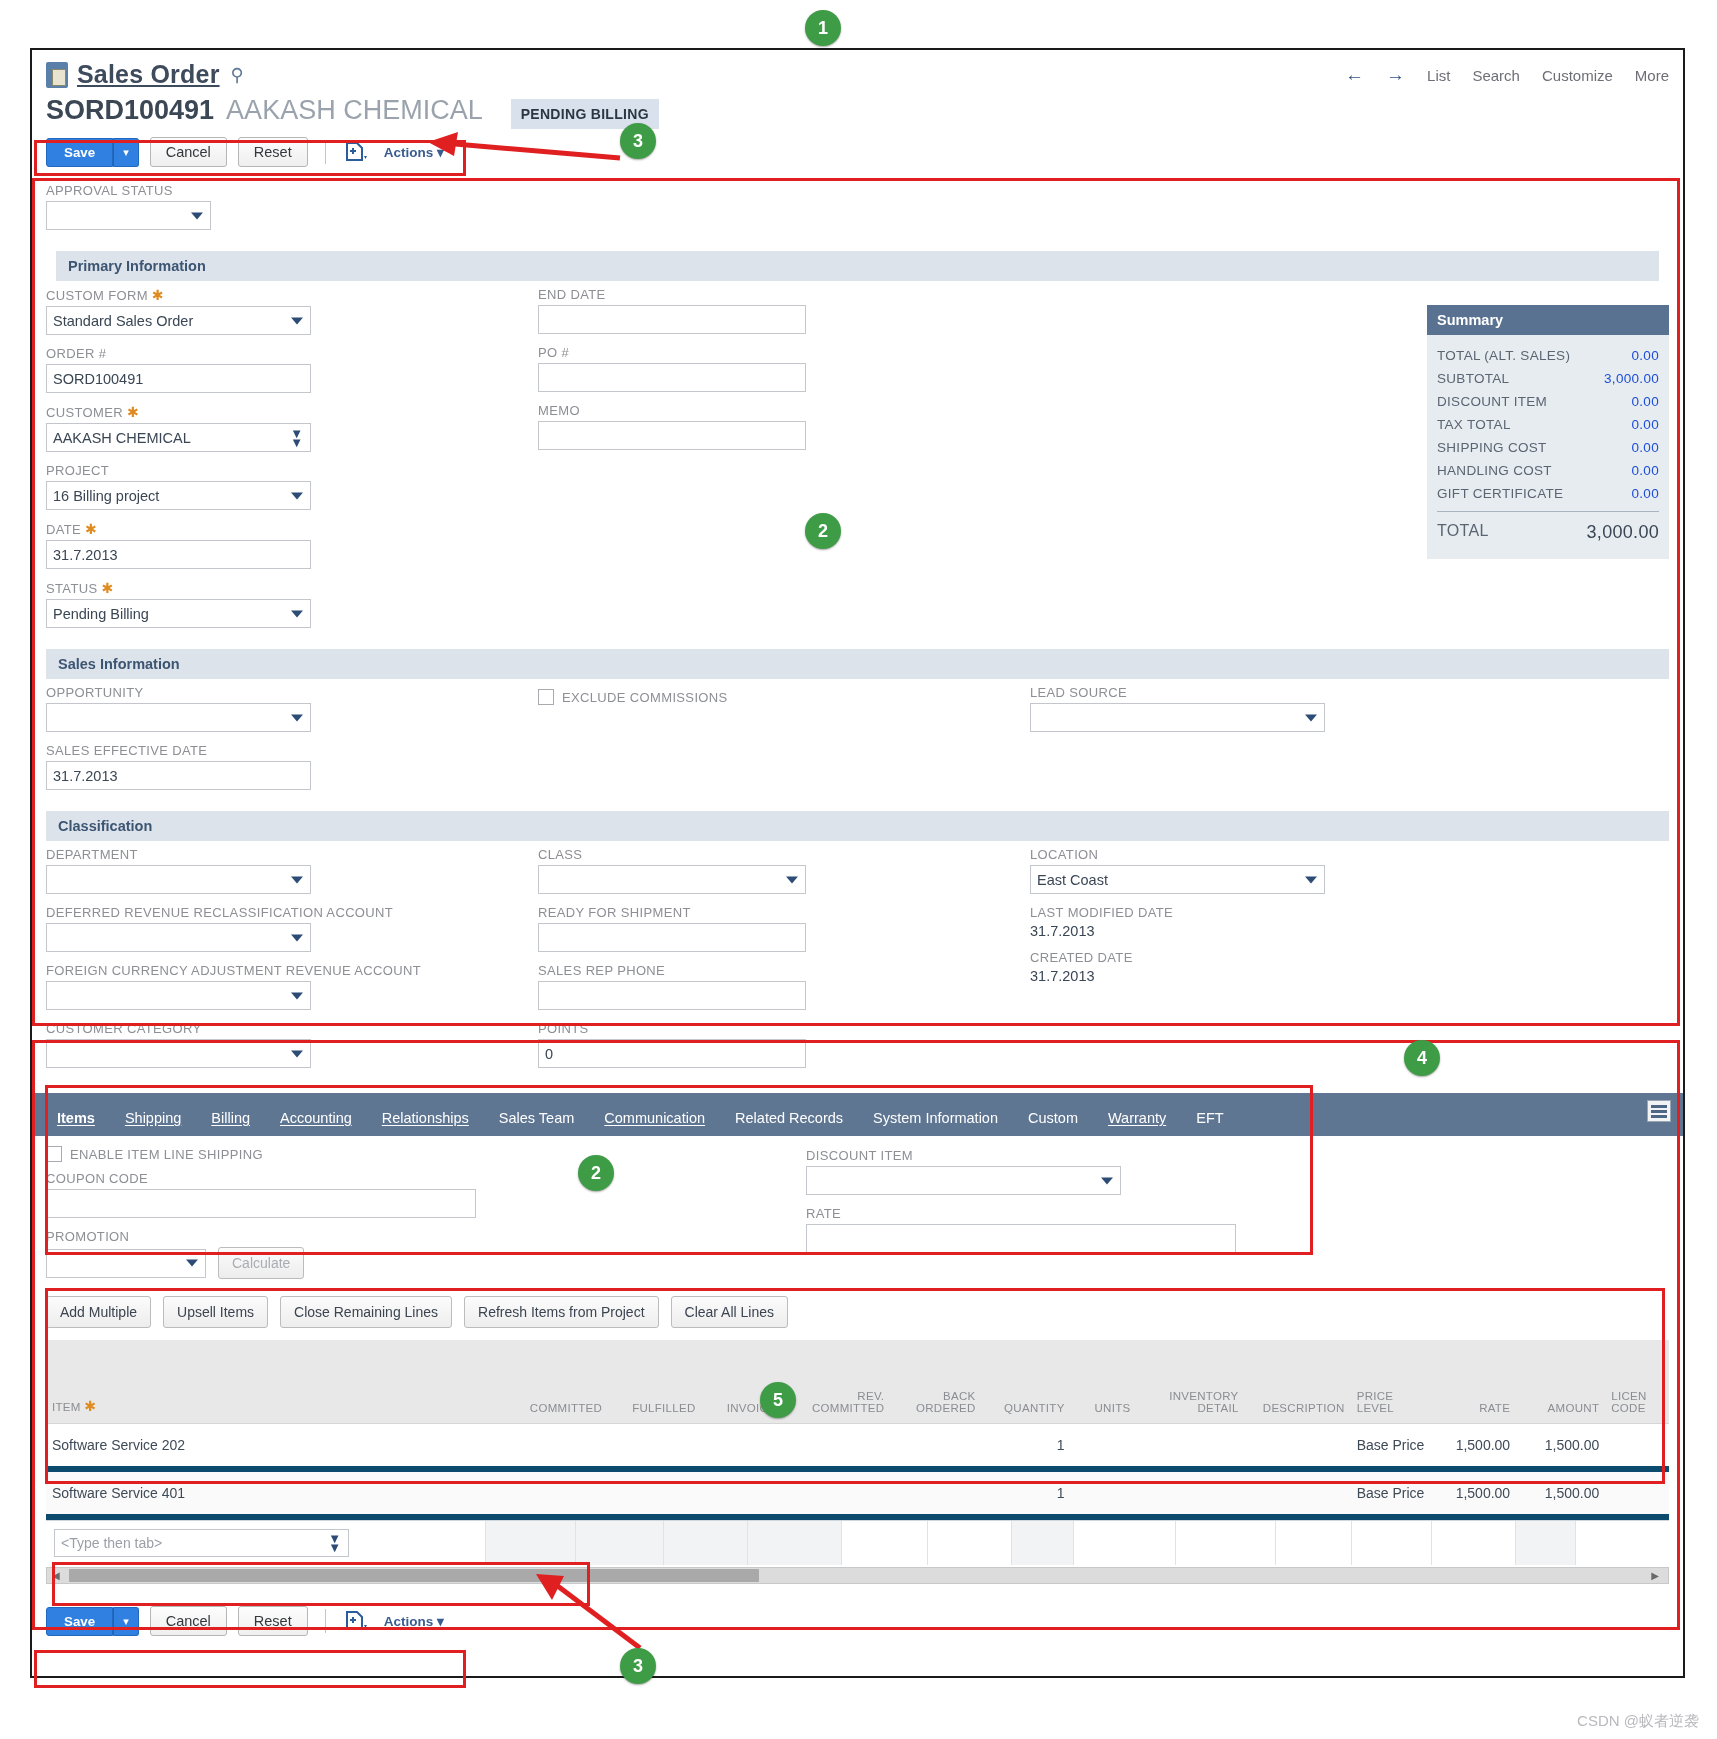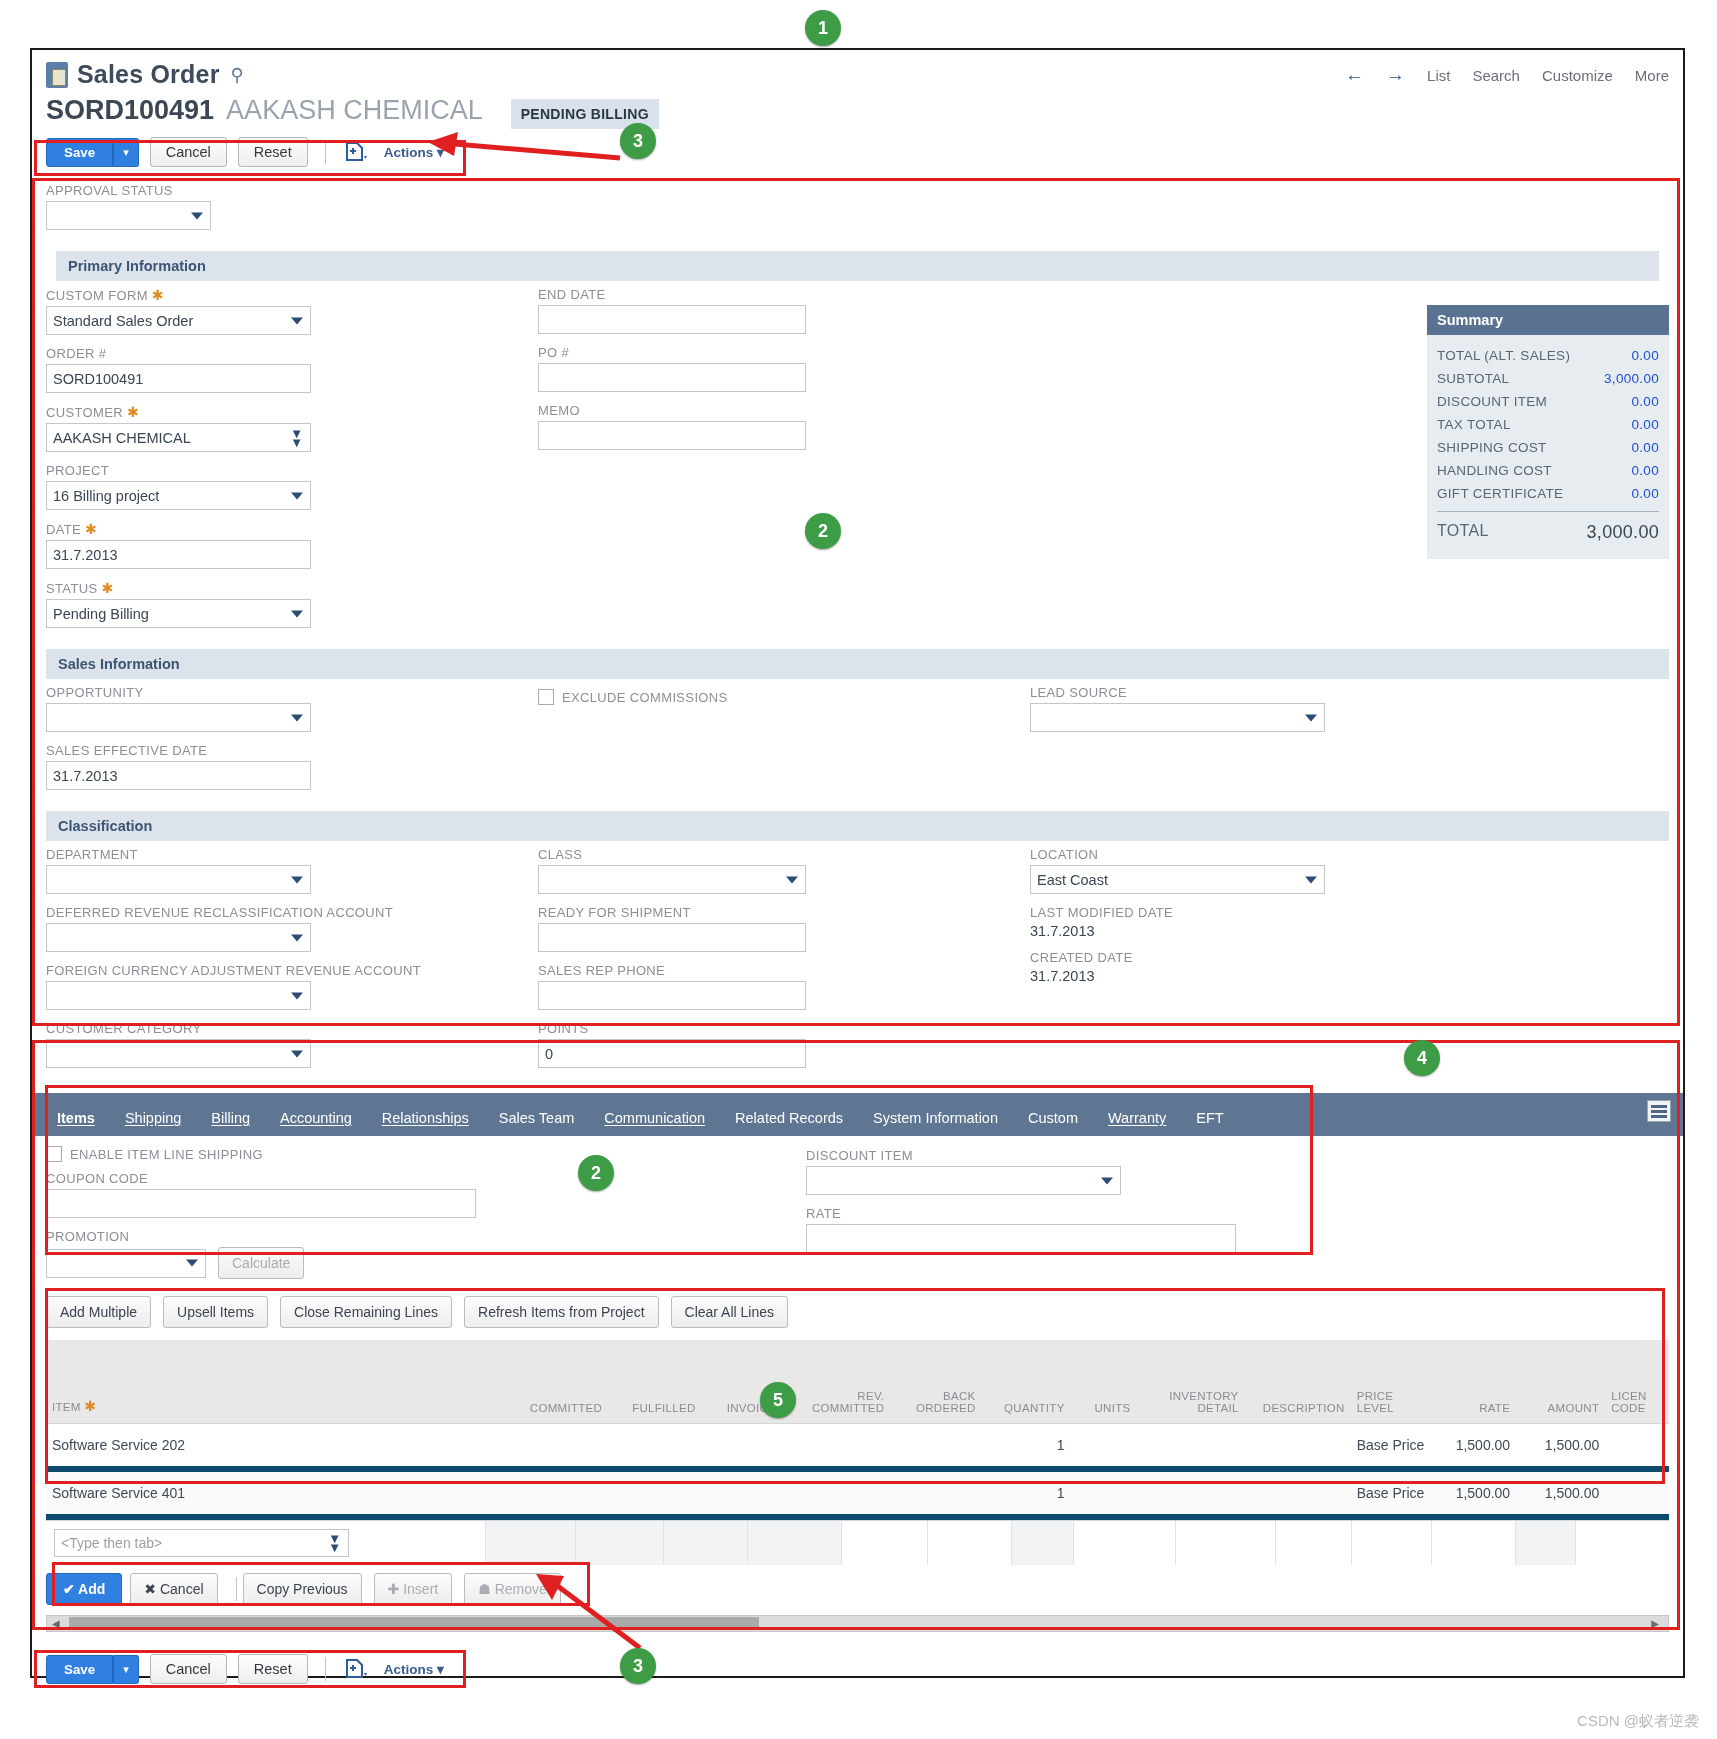--- a/index.html
+++ b/index.html
@@ -40,21 +40,21 @@
   .hdr-top { display: flex; align-items: center; }
   .doc-icon {
     width: 22px; height: 26px; position: relative; margin-right: 9px;
     background: #5a7fa8;
     border-radius: 2px;
   }
   .doc-icon:after {
     content:""; position:absolute; right:2px; bottom:2px; width:12px; height:15px;
     background:#e8e4cf; border:1px solid #8a8a6a;
   }
-  .page-title { font-size: 25px; font-weight: bold; color: #3e4b5c; letter-spacing: .2px; }
+  .page-title { font-size: 25px; font-weight: bold; color: #3e4b5c; letter-spacing: .2px; text-decoration: underline; }
   .title-search {
     margin-left: 11px; font-size: 18px; color: #5f7797;
   }
   .hdr-nav {
     position: absolute; right: 14px; top: 14px;
     display: flex; align-items: center; gap: 22px;
     font-size: 15px; color: #6e6e78;
   }
   .hdr-nav .navarrow { font-size: 19px; color: #2f4f82; font-weight: bold; }
   .recline { display: flex; align-items: baseline; margin-top: 6px; }
@@ -667,28 +667,20 @@
             <div class="entrycell" style="width:84px; background:#fff;"></div>
             <div class="entrycell" style="width:62px; background:#f2f3f5;"></div>
             <div class="entrycell" style="width:102px; background:#fff;"></div>
             <div class="entrycell" style="width:100px; background:#fff;"></div>
             <div class="entrycell" style="width:76px; background:#fff;"></div>
             <div class="entrycell" style="width:80px; background:#fff;"></div>
             <div class="entrycell" style="width:84px; background:#fff;"></div>
             <div class="entrycell" style="width:60px; background:#f2f3f5;"></div>
           </div>
 
-          <div class="addbar">
-            <button class="addbtn">✔ Add</button>
-            <button class="subbtn">✖ Cancel</button>
-            <div class="bar-sep"></div>
-            <button class="subbtn">Copy Previous</button>
-            <button class="subbtn disabled">✚ Insert</button>
-            <button class="subbtn disabled">☗ Remove</button>
-          </div>
 
           <div class="hscroll">
             <span class="ar">◀</span>
             <div class="thumb"></div>
             <span class="ar right">▶</span>
           </div>
         </div>
       </div>
 
       <div class="btnbar" style="margin-top:14px;">

